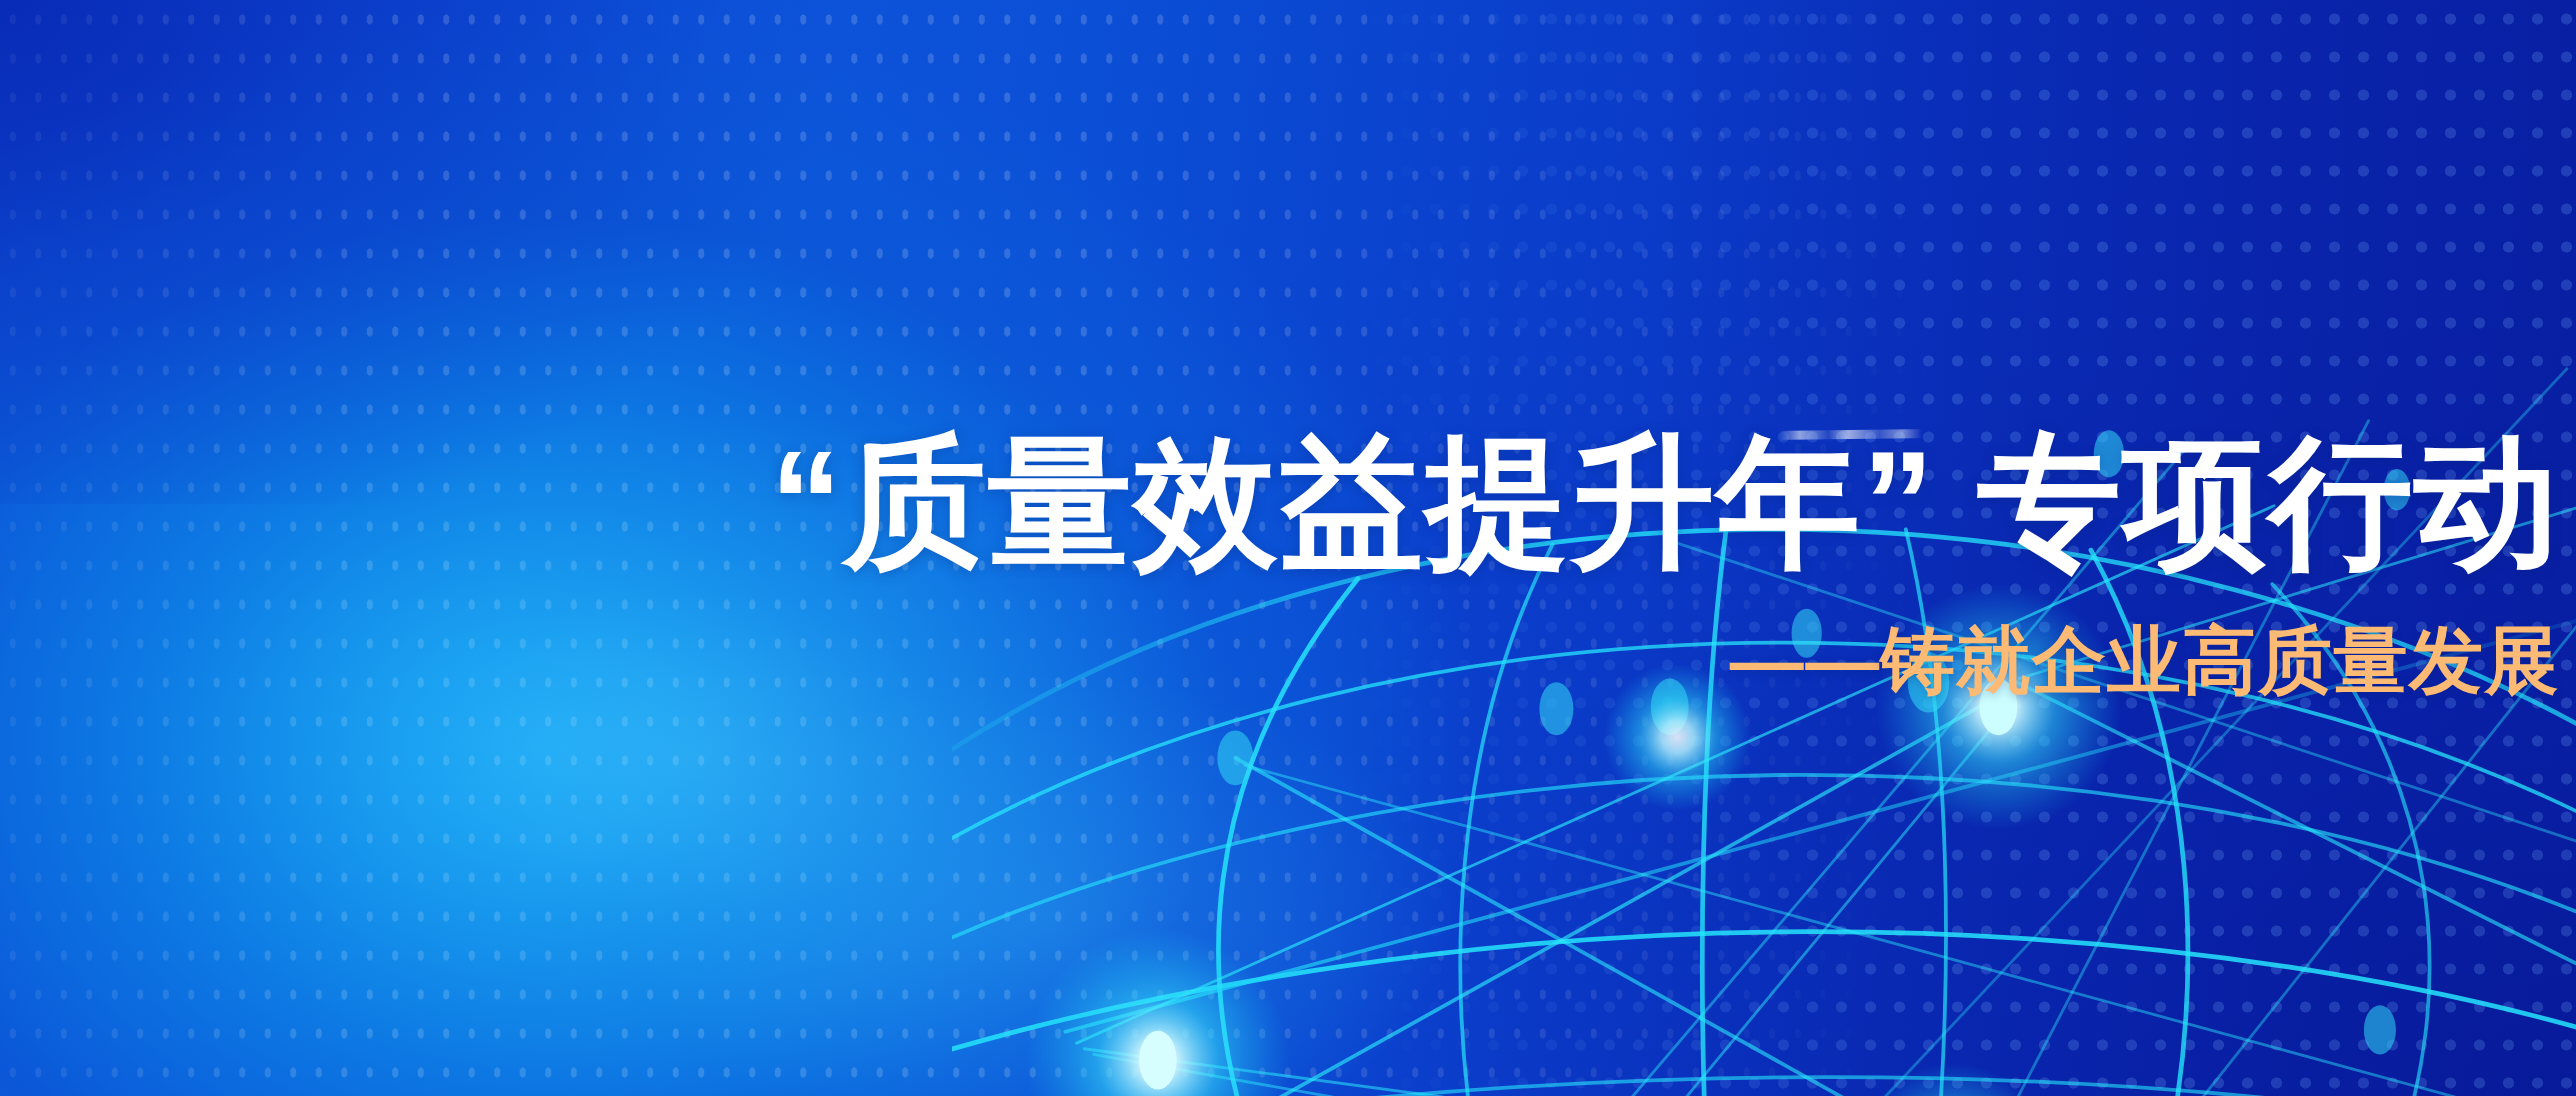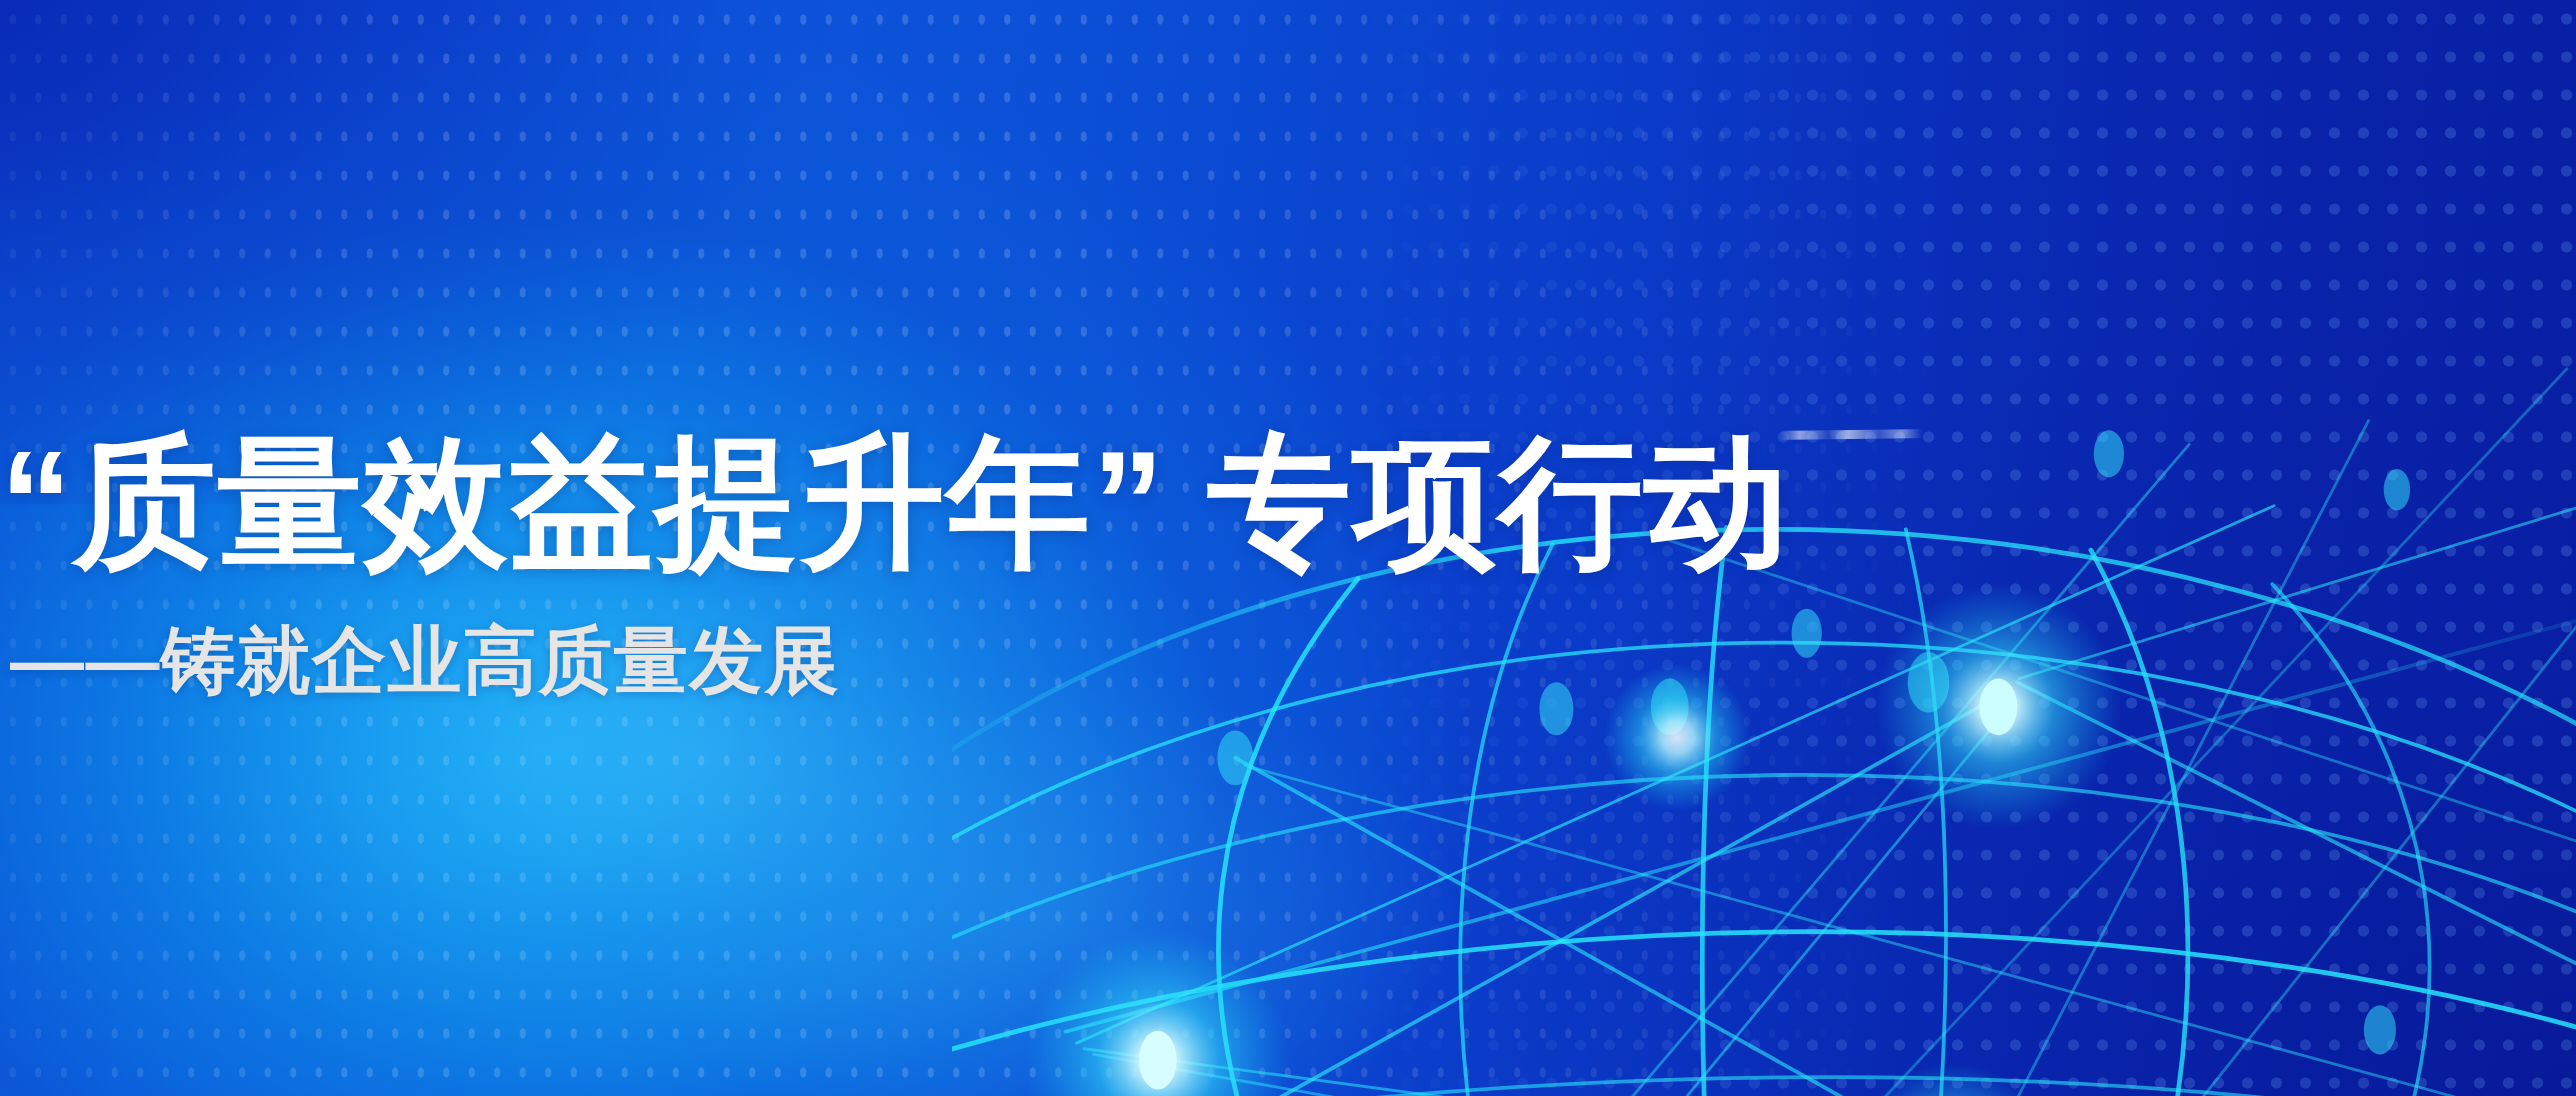--- a/index.html
+++ b/index.html
@@ -114,39 +114,39 @@
                              rgba(255,255,255,.60) 48%, rgba(255,255,255,.18) 70%, rgba(255,255,255,.45) 86%, rgba(255,255,255,0) 100%);
     transform:rotate(-.7deg);
     filter:blur(0.6px);
     pointer-events:none;
   }
 
   
   .text-wrap{
     position:absolute;
     left:0; right:16px; top:430px;
-    text-align:left;
+    text-align:right;
     z-index:6;
   }
   .headline{
     margin:0;
     color:#ffffff;
     font-size:144px;
     line-height:1.02;
     font-weight:700;
     letter-spacing:.012em;
     white-space:nowrap;
     text-shadow:0 1.9px 13.2px rgba(5,35,120,.30);
   }
   .headline .q{ font-weight:700; letter-spacing:0; }
   .headline .gap{ display:inline-block; width:43px; }
 
   .subline{
     margin:45px 0 0 10px;
-    color:#e5e5e5;
+    color:#fdba74;
     font-size:74px;
     line-height:1.05;
     font-weight:700;
     letter-spacing:.02em;
     white-space:nowrap;
     text-shadow:0 1.9px 9.4px rgba(5,35,120,.28);
   }
 </style>
 </head>
 <body>

